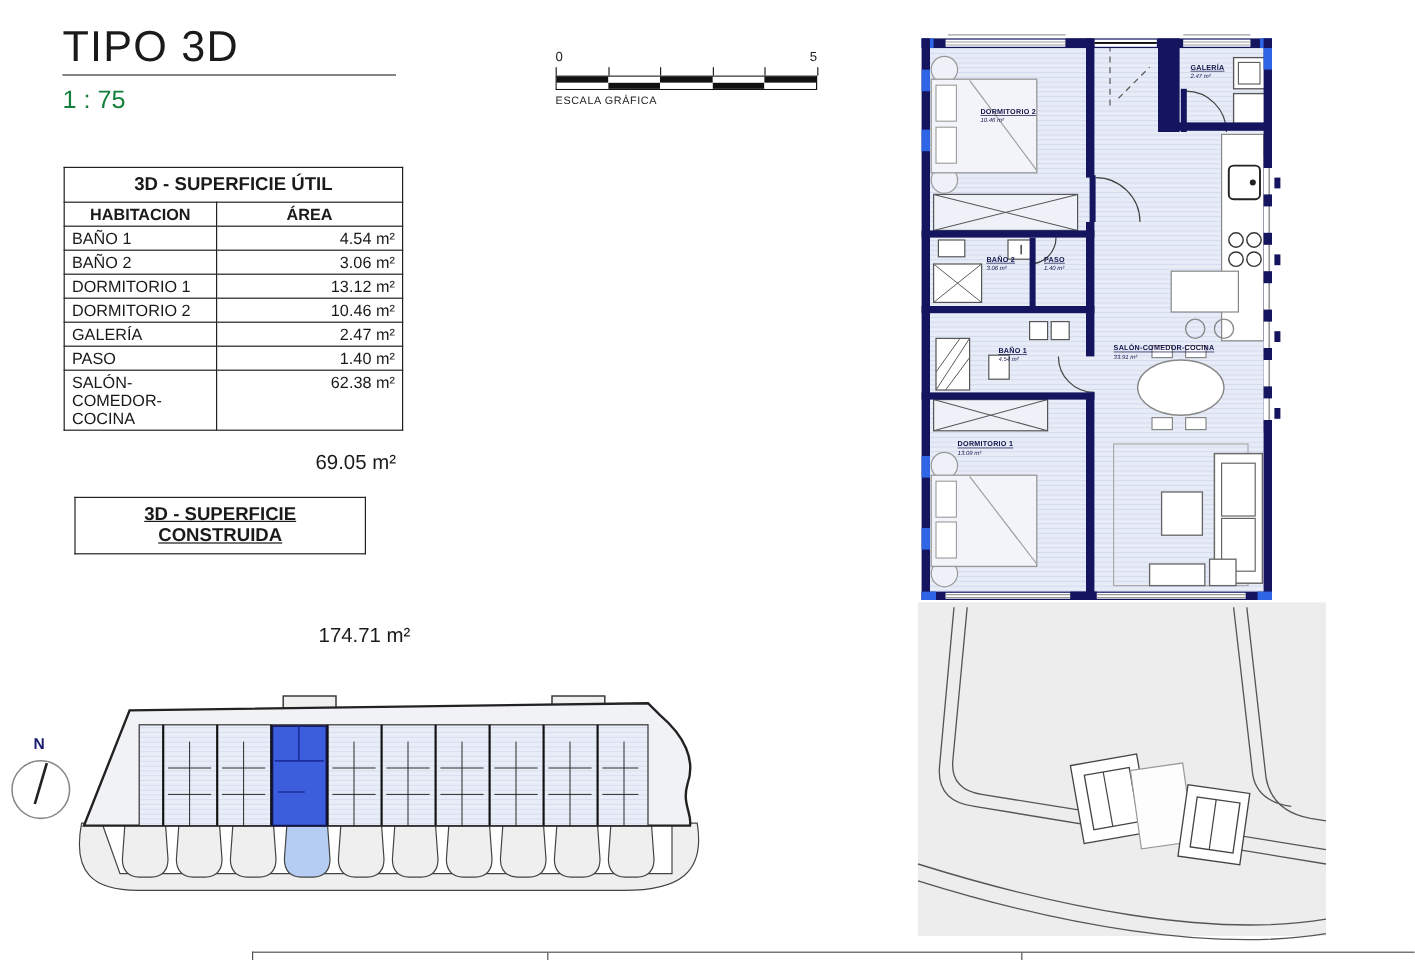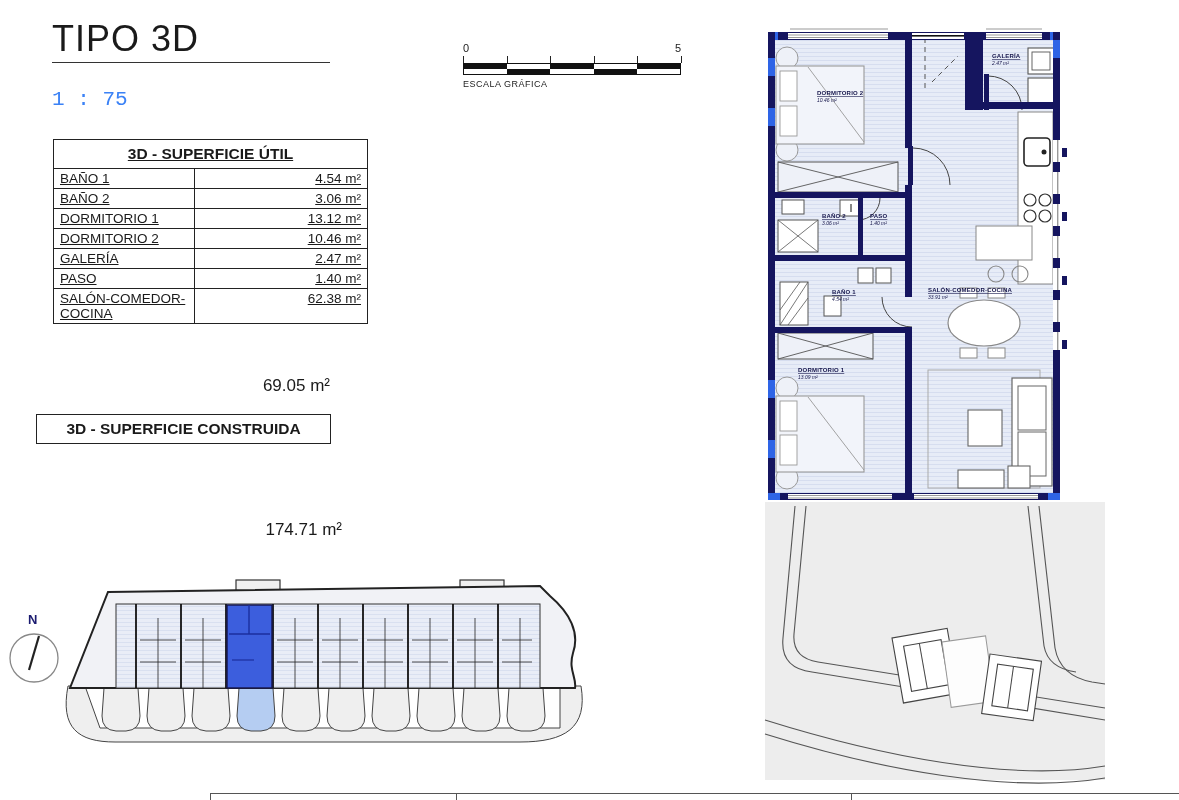--- a/index.html
+++ b/index.html
@@ -2,39 +2,39 @@
 <html><head>
 <meta charset="utf-8">
 <style>
   * { margin:0; padding:0; box-sizing:border-box; }
   body { background:#fff; font-family:"Liberation Sans", sans-serif; }
   #stage { position:relative; width:1179px; height:800px; background:#ffffff; overflow:hidden; }
 
   
   .title { position:absolute; left:52px; top:18px; font-size:36px; color:#1a1a1a; letter-spacing:1px; }
   .title-rule { position:absolute; left:52px; top:62px; width:278px; border-top:1.6px solid #333; }
-  .scale-txt { position:absolute; left:52px; top:88px; font-size:21px; color:#3b82f6;font-family:Liberation Mono, monospace; }
+  .scale-txt { position:absolute; left:52px; top:72px; font-size:21px; color:#15803d; }
 
   
   .scalebar { position:absolute; left:463px; top:42px; width:218px; }
   .sb-labels { position:relative; height:14px; font-size:11px; color:#222; }
   .sb-0 { position:absolute; left:0; top:0; }
   .sb-5 { position:absolute; right:0; top:0; }
   .sb-ticks { position:relative; height:7px; }
   .sb-ticks i { position:absolute; top:0; width:1px; height:7px; background:#222; }
   .sb-bar { position:relative; height:12px; border:1px solid #111; }
   .sb-row { display:flex; height:5px; }
   .sb-cell { flex:1; }
   .b { background:#111; } .w { background:#fff; }
   .sb-caption { font-size:9px; color:#222; margin-top:4px; letter-spacing:0.5px; }
 
   
   .areatable { position:absolute; border-collapse:collapse; background:#fff; font-size:13.5px; color:#1a1a1a; }
-  .areatable.t1 { left:53px; top:139px; width:315px;text-decoration:underline; }
-  .areatable.t2 { left:36px; top:414px; width:295px; }
+  .areatable.t1 { left:53px; top:139px; width:283px; }
+  .areatable.t2 { left:62px; top:414px; width:243px;text-decoration:underline; }
   .areatable td, .areatable th { border:1.2px solid #222; padding:2px 6px; }
   .tbl-title { text-align:center; font-weight:bold; font-size:15.5px; padding:5px 4px !important; }
   .tbl-head { text-align:center; font-weight:bold; font-size:13.5px; }
   .c-name { text-align:left; width:45%; }
   .c-area { text-align:right; width:55%; }
   .tbl-total { position:absolute; text-align:right; font-size:17px; color:#1a1a1a; padding-right:6px; }
   .tot1 { left:53px; top:376px; width:283px; }
   .tot2 { left:53px; top:520px; width:295px; }
 
   
@@ -92,20 +92,24 @@
     </div>
     <div class="sb-caption">ESCALA GRÁFICA</div>
   </div>
 
   <table class="areatable t1">
     <tbody>
         <tr>
           <td class="tbl-title" colspan="2">3D - SUPERFICIE ÚTIL</td>
         </tr>
     <tr>
+      <td class="tbl-head">HABITACION</td>
+      <td class="tbl-head">ÁREA</td>
+    </tr>
+    <tr>
           <td class="c-name">BAÑO 1</td>
           <td class="c-area">4.54 m²</td>
         </tr>
     <tr>
           <td class="c-name">BAÑO 2</td>
           <td class="c-area">3.06 m²</td>
         </tr>
     <tr>
           <td class="c-name">DORMITORIO 1</td>
           <td class="c-area">13.12 m²</td>

